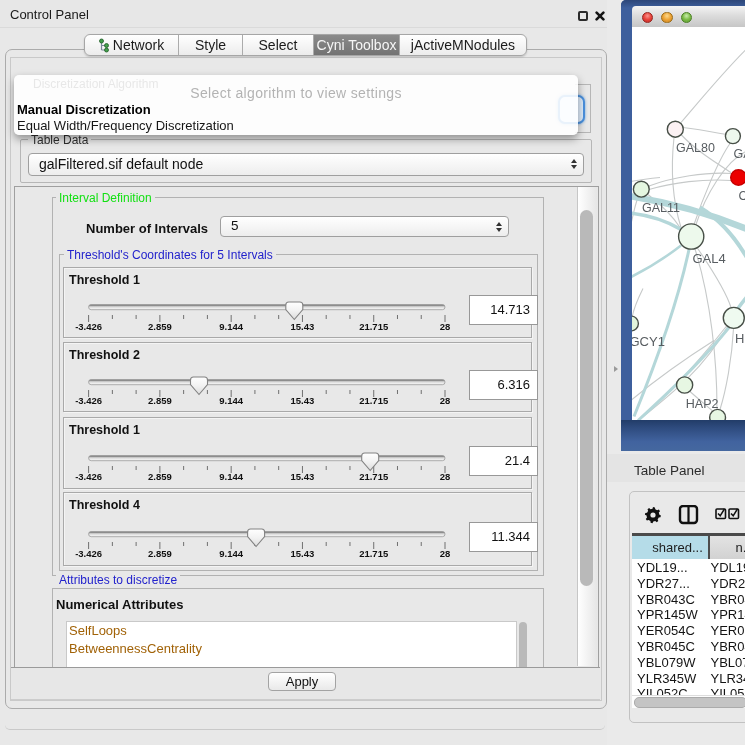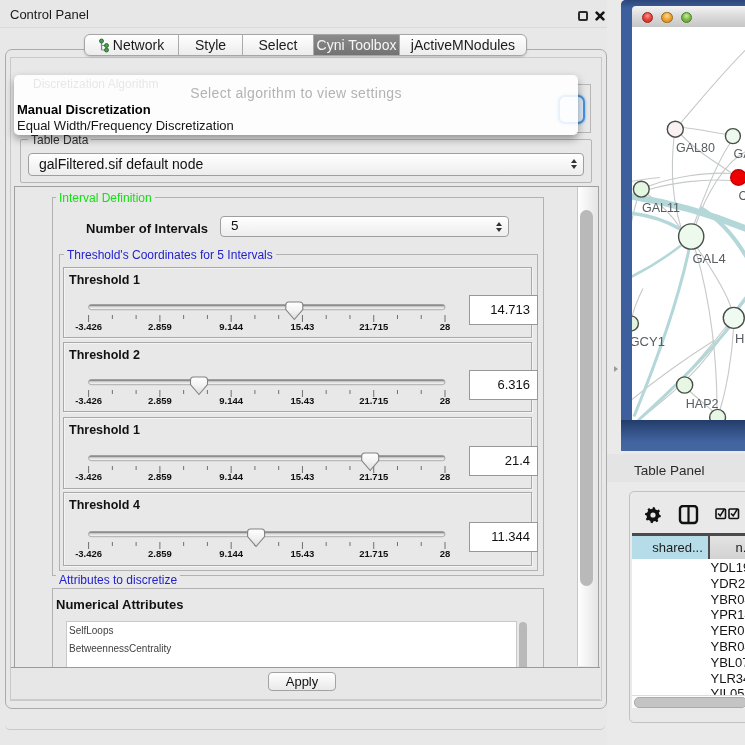--- a/index.html
+++ b/index.html
@@ -17,21 +17,21 @@
       border-right:3.5px solid transparent;border-top:4px solid #333;}
   .tab{position:absolute;top:0;height:100%;box-sizing:border-box;text-align:center;
        font-size:14px;color:#1b1b1b;border-right:1px solid #ababab;}
   .tabsel{background:linear-gradient(180deg,#8b8b8b,#737373);color:#f6f6f6;}
   .tbar{position:absolute;border:1px solid #a6a6a6;border-radius:6px;overflow:hidden;
         background:linear-gradient(180deg,#ffffff,#ececec);box-shadow:0 1px 2px rgba(0,0,0,0.18);}
   .gtitle{position:absolute;background:#e8e8e8;padding:0 3px;font-size:12px;line-height:12px;}
   .tickl{position:absolute;font-size:9.5px;font-weight:bold;color:#111;transform:translateX(-50%);}
   .vfield{position:absolute;width:60px;height:28px;background:#fff;border:1px solid #989898;
           font-size:13px;color:#111;text-align:right;line-height:28px;padding-right:7px;}
-  .lrow{font-size:10px;color:#404040;height:18.2px;line-height:18.2px;padding-left:2px;}
+  .lrow{font-size:13px;color:#a16207;height:18.2px;line-height:18.2px;padding-left:2px;}
 </style>
 </head>
 <body>
 <div id="stage">
 
   <div class="abs" style="left:0;top:0;width:610px;height:27px;background:#e7e7e7;border-bottom:1px solid #dadada;"></div>
   <div class="abs" style="left:10px;top:7px;font-size:13px;color:#1b1b1b;">Control Panel</div>
   <div class="abs" style="left:577.5px;top:10.5px;width:6.5px;height:6.5px;border:2px solid #2b2b2b;border-radius:2px;"></div>
   <svg class="abs" style="left:594.5px;top:11px;" width="10" height="10" viewBox="0 0 10 10">
     <path d="M1.6 1.6 L8.4 8.4 M8.4 1.6 L1.6 8.4" stroke="#151515" stroke-width="2.6" stroke-linecap="round"></path>
@@ -333,20 +333,29 @@
       <path d="M87 8.5 L89.2 10.8 L93.5 3.8"></path>
     </g>
   </svg>
 
   <div class="abs" style="left:631.5px;top:532.5px;width:113.5px;height:175.5px;background:#fff;overflow:hidden;">
     <div class="abs" style="left:0;top:0;width:113.5px;height:3.5px;background:#4a4a4a;"></div>
     <div class="abs" style="left:0.5px;top:3.5px;width:76px;height:23px;background:#b5dce8;border-right:2px solid #4d4d4d;
          text-align:center;font-size:13px;color:#1d1d1d;line-height:23px;text-indent:15px;">shared...</div>
     <div class="abs" style="left:78.5px;top:3.5px;width:80px;height:23px;background:linear-gradient(180deg,#e3e3e3,#d2d2d2);
          font-size:13px;color:#1d1d1d;line-height:23px;padding-left:25.5px;">n...</div>
+    <div class="abs" style="left:5.5px;top:27.5px;font-size:13px;color:#141414;line-height:15.8px;white-space:pre;">YDL19...
+YDR27...
+YBR043C
+YPR145W
+YER054C
+YBR045C
+YBL079W
+YLR345W
+YIL052C</div>
     <div class="abs" style="left:79px;top:27.5px;font-size:13px;color:#141414;line-height:15.8px;white-space:pre;">YDL190W
 YDR277C
 YBR043C
 YPR145W
 YER054C
 YBR045C
 YBL079W
 YLR345W
 YIL052C</div>
     <div class="abs" style="left:0px;top:162.5px;width:113.5px;height:13px;background:#fdfdfd;border-top:1px solid #ddd;"></div>

